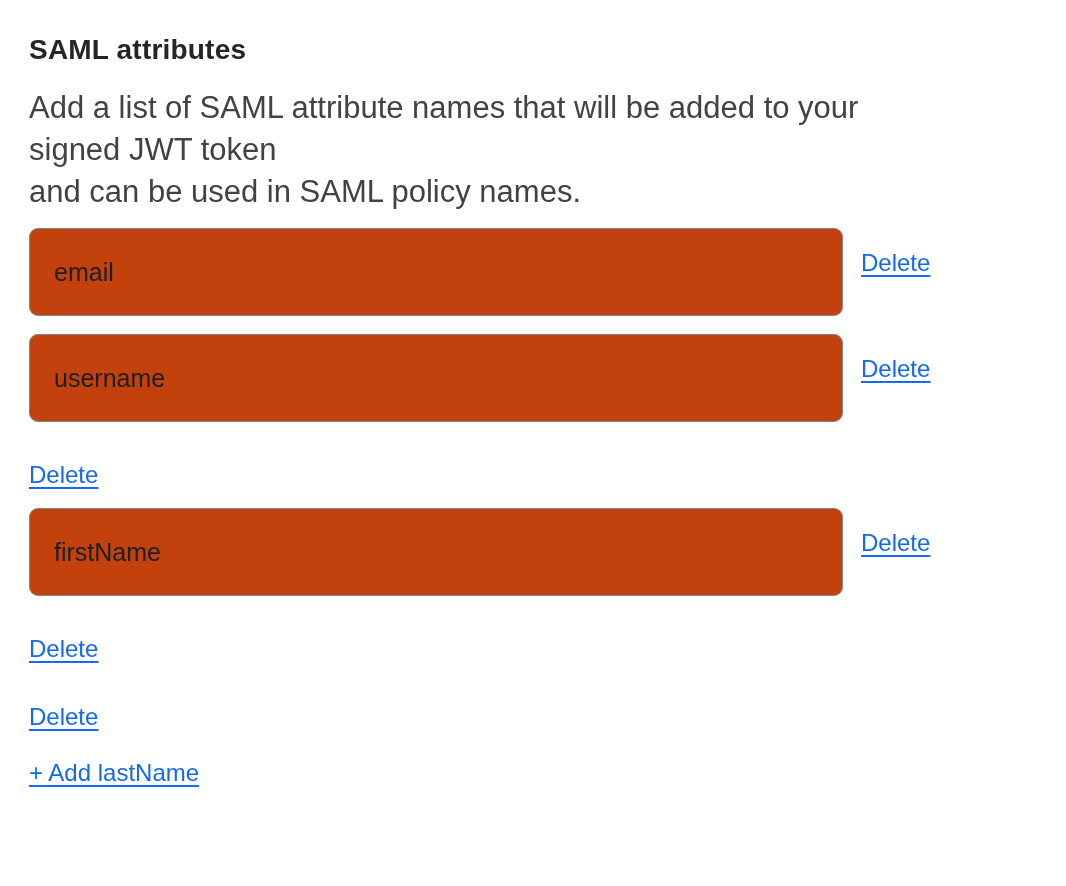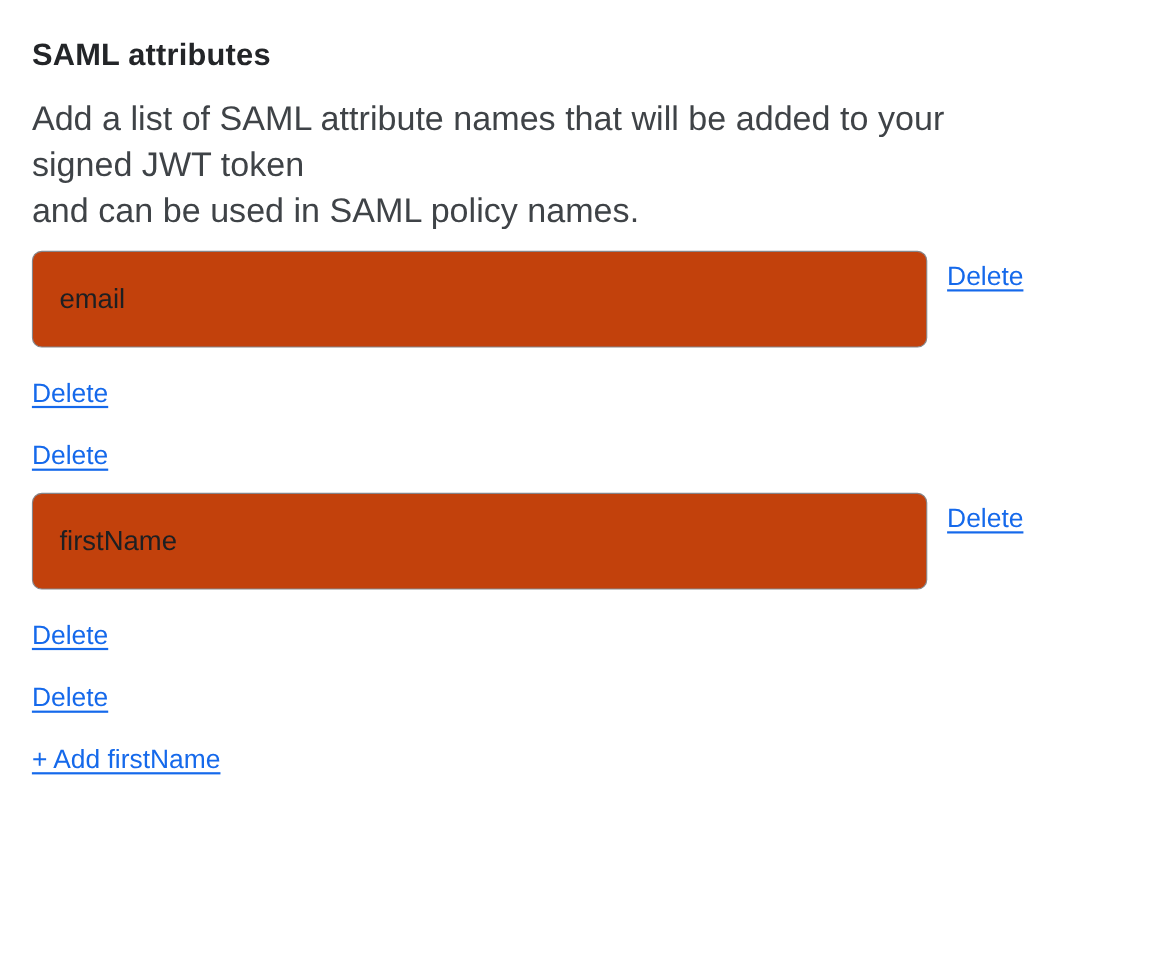--- a/index.html
+++ b/index.html
@@ -47,21 +47,21 @@
     background: #c2410c;
     padding: 0 20px 0 24px;
     font-family: inherit;
     font-size: 25px;
     color: #1d1f22;
     outline: none;
   }
   .delete-link {
     flex: 0 0 86px;
     width: 86px;
-    margin-top: 9px;
+    margin-top: 20px;
     font-size: 24px;
     line-height: 30px;
     color: #1569eb;
     text-decoration: underline;
     text-underline-offset: 4px;
     text-decoration-thickness: 2px;
     cursor: pointer;
     white-space: nowrap;
   }
   .add-link {
@@ -85,35 +85,36 @@
   <h1 class="page-title">SAML attributes</h1>
 
   <p class="section-description"><span>Add a list of SAML attribute names that will be added to your signed JWT token</span><br><span>and can be used in SAML policy names.</span></p>
 
   <div class="attr-row">
     <input type="text" class="attr-input" value="email" style="">
     <a href="#" class="delete-link">Delete</a>
   </div>
 
   <div class="attr-row">
+    <input type="text" class="attr-input" value="username" style="">
     <a href="#" class="delete-link">Delete</a>
   </div>
 
   <div class="attr-row">
     <a href="#" class="delete-link">Delete</a>
   </div>
 
   <div class="attr-row">
     <input type="text" class="attr-input" value="firstName" style="">
     <a href="#" class="delete-link">Delete</a>
   </div>
 
   <div class="attr-row">
     <a href="#" class="delete-link">Delete</a>
   </div>
 
   <div class="attr-row">
     <a href="#" class="delete-link">Delete</a>
   </div>
 
-  <a href="#" class="add-link">+ Add firstName</a>
+  <a href="#" class="add-link">+ Add lastName</a>
 
 </div>
 
 </body></html>

